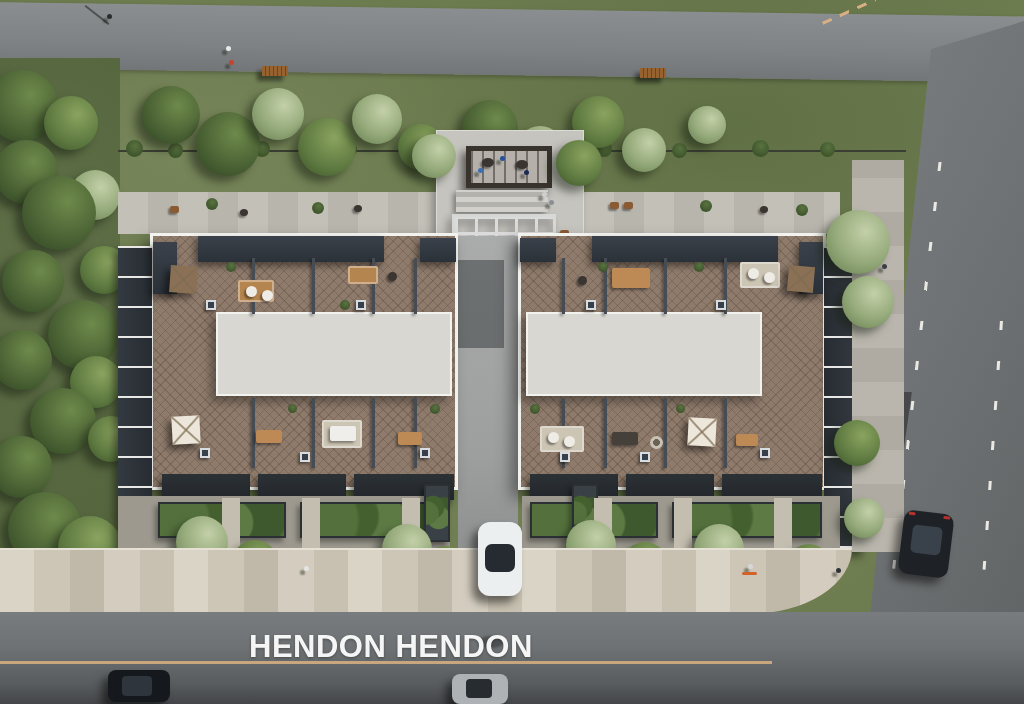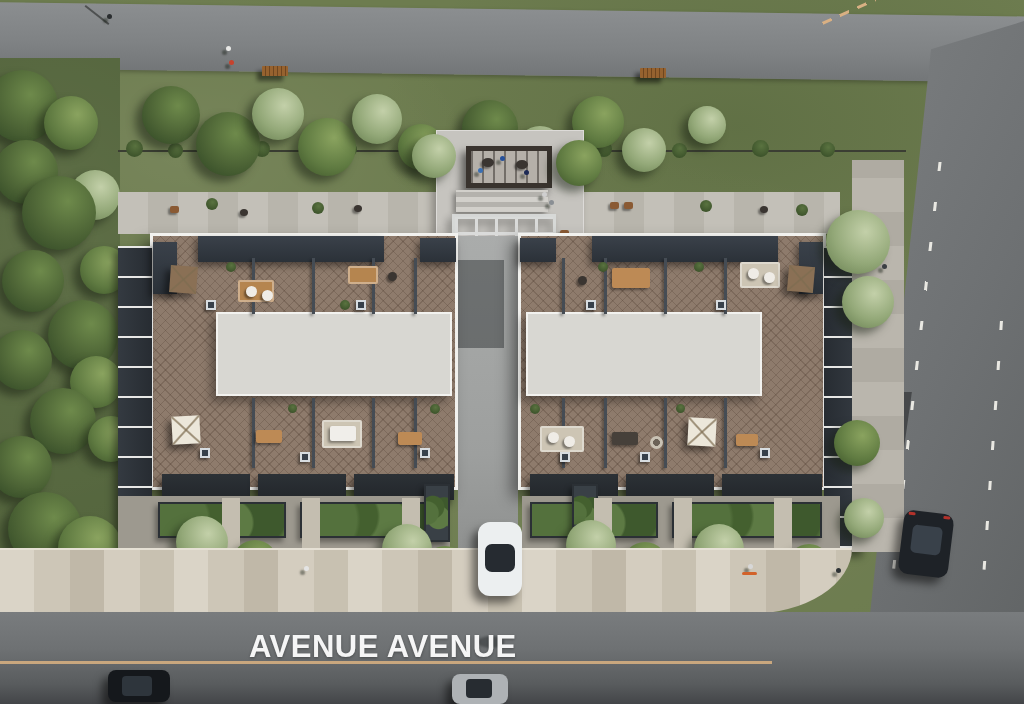--- a/index.html
+++ b/index.html
@@ -283,21 +283,21 @@
   <div class="abs pave" style="left:852px;top:160px;width:52px;height:392px;background:repeating-linear-gradient(0deg,#bab6ad 0 34px,#afaba2 34px 68px)"></div>
   <b class="tree t-s" style="left:826px;top:210px;width:64px;height:64px"></b>
   <b class="tree t-s" style="left:842px;top:276px;width:52px;height:52px"></b>
   <b class="tree t-m" style="left:834px;top:420px;width:46px;height:46px"></b>
   <b class="tree t-s" style="left:844px;top:498px;width:40px;height:40px"></b>
 
   <div class="abs sidewalk" style="left:0;top:548px;width:852px;height:66px;border-bottom-right-radius:110px 70px"></div>
   <div class="abs avenue" style="left:0;top:612px;width:1024px;height:92px;z-index:-0"></div>
   <div class="abs centerline" style="left:0;top:661px;width:772px;height:3px"></div>
   <div class="spot" style="left:478px;top:636px;width:26px;height:12px"></div>
-  <div class="street-label" style="left:249px;top:629px">AVENUE AVENUE</div>
+  <div class="street-label" style="left:249px;top:629px">HENDON HENDON</div>
 
   <div class="car" style="left:108px;top:670px;width:62px;height:32px;background:#15181c">
     <span class="glass" style="left:14px;top:6px;width:30px;height:20px;background:#2e353c"></span>
   </div>
   <div class="car" style="left:452px;top:674px;width:56px;height:30px;background:#aeb2b5">
     <span class="glass" style="left:14px;top:5px;width:26px;height:19px;background:#272c31"></span>
   </div>
   <div class="car" style="left:478px;top:522px;width:44px;height:74px;background:#eceff0;border-radius:12px">
     <span class="glass" style="left:7px;top:22px;width:30px;height:28px;background:#262b31;border-radius:7px"></span>
   </div>

